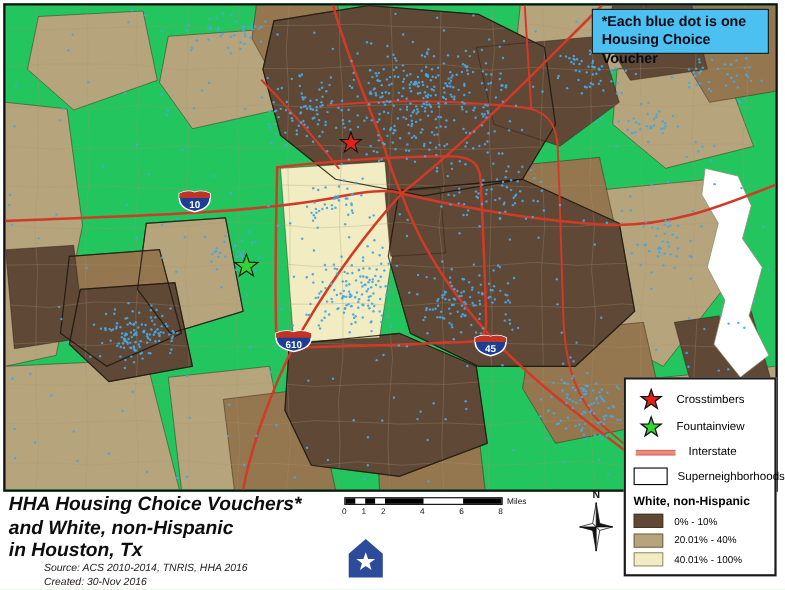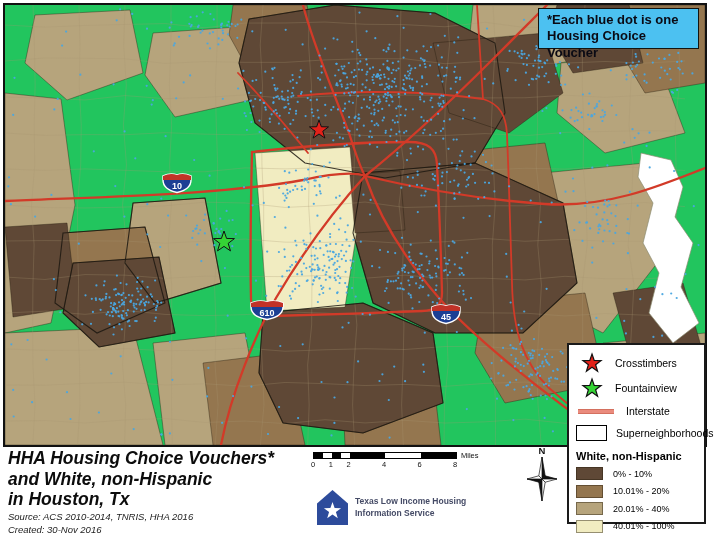--- a/index.html
+++ b/index.html
@@ -30,21 +30,21 @@
          box-sizing:border-box;flex:0 0 auto;}
   .lrect ~ .lbl{margin-left:9px;}
   .lhead{font-size:11px;font-weight:bold;margin:6px 0 3px 0;}
   .crow{display:flex;align-items:center;height:17.5px;}
   .crow .sw{width:27px;height:13px;border:1px solid rgba(40,30,15,.45);
             box-sizing:border-box;flex:0 0 auto;}
   .crow .lbl{font-size:9px;margin-left:10px;}
   
   .titleblock{position:absolute;left:8px;top:448px;z-index:3;font-style:italic;}
   .titleblock .t{font-size:17.5px;font-weight:bold;color:#0c0c0c;line-height:1.18;}
-  .titleblock .s{font-size:9.5px;color:#222;line-height:1.3;margin-top:1px;}
+  .titleblock .s{font-size:9.5px;color:#222;line-height:1.3;margin-top:1px;margin-left:32px;}
   .titleblock .s:first-of-type{margin-top:3px;}
   
   .scalebar{position:absolute;left:313px;top:451px;width:175px;height:22px;z-index:3;}
   .sb-bar{position:absolute;left:0;top:1px;width:142px;height:5px;background:#fff;
           border:1px solid #000;}
   .sb-seg{position:absolute;top:0;height:5px;background:#000;}
   .sb-tick{position:absolute;top:9px;width:14px;margin-left:-7px;text-align:center;
            font-size:7.5px;color:#111;}
   .sb-unit{position:absolute;left:148px;top:0;font-size:7.5px;color:#111;}
   
@@ -1592,24 +1592,20 @@
     <div class="lrow rect">
       <span class="lrect"></span>
       <span class="lbl">Superneighborhoods</span>
     </div>
     <div class="lhead">White, non-Hispanic</div>
     <div class="crow">
       <span class="sw" style="background:#5f4836"></span>
       <span class="lbl">0% - 10%</span>
     </div>
     <div class="crow">
-      <span class="sw" style="background:#94764f"></span>
-      <span class="lbl">10.01% - 20%</span>
-    </div>
-    <div class="crow">
       <span class="sw" style="background:#b6a47c"></span>
       <span class="lbl">20.01% - 40%</span>
     </div>
     <div class="crow">
       <span class="sw" style="background:#f1ecc1"></span>
       <span class="lbl">40.01% - 100%</span>
     </div>
   </div>
 
   <div class="titleblock">
@@ -1652,19 +1648,15 @@
     </svg>
   </div>
 
   <div class="logo">
     <svg width="33" height="37" viewBox="0 0 33 37">
       <path d="M16.5,1 L32,14.5 L32,36 L1,36 L1,14.5 Z" fill="#2d4b9b"></path>
       <g id="logo-star">
           <polygon points="16.50,13.00 18.62,19.09 25.06,19.22 19.92,23.11 21.79,29.28 16.50,25.60 11.21,29.28 13.08,23.11 7.94,19.22 14.38,19.09" fill="#fff"></polygon>
         </g>
     </svg>
-    <div class="txt">
-      <div>Texas Low Income Housing</div>
-      <div>Information Service</div>
-    </div>
   </div>
 
 </div>
 
 </body></html>

